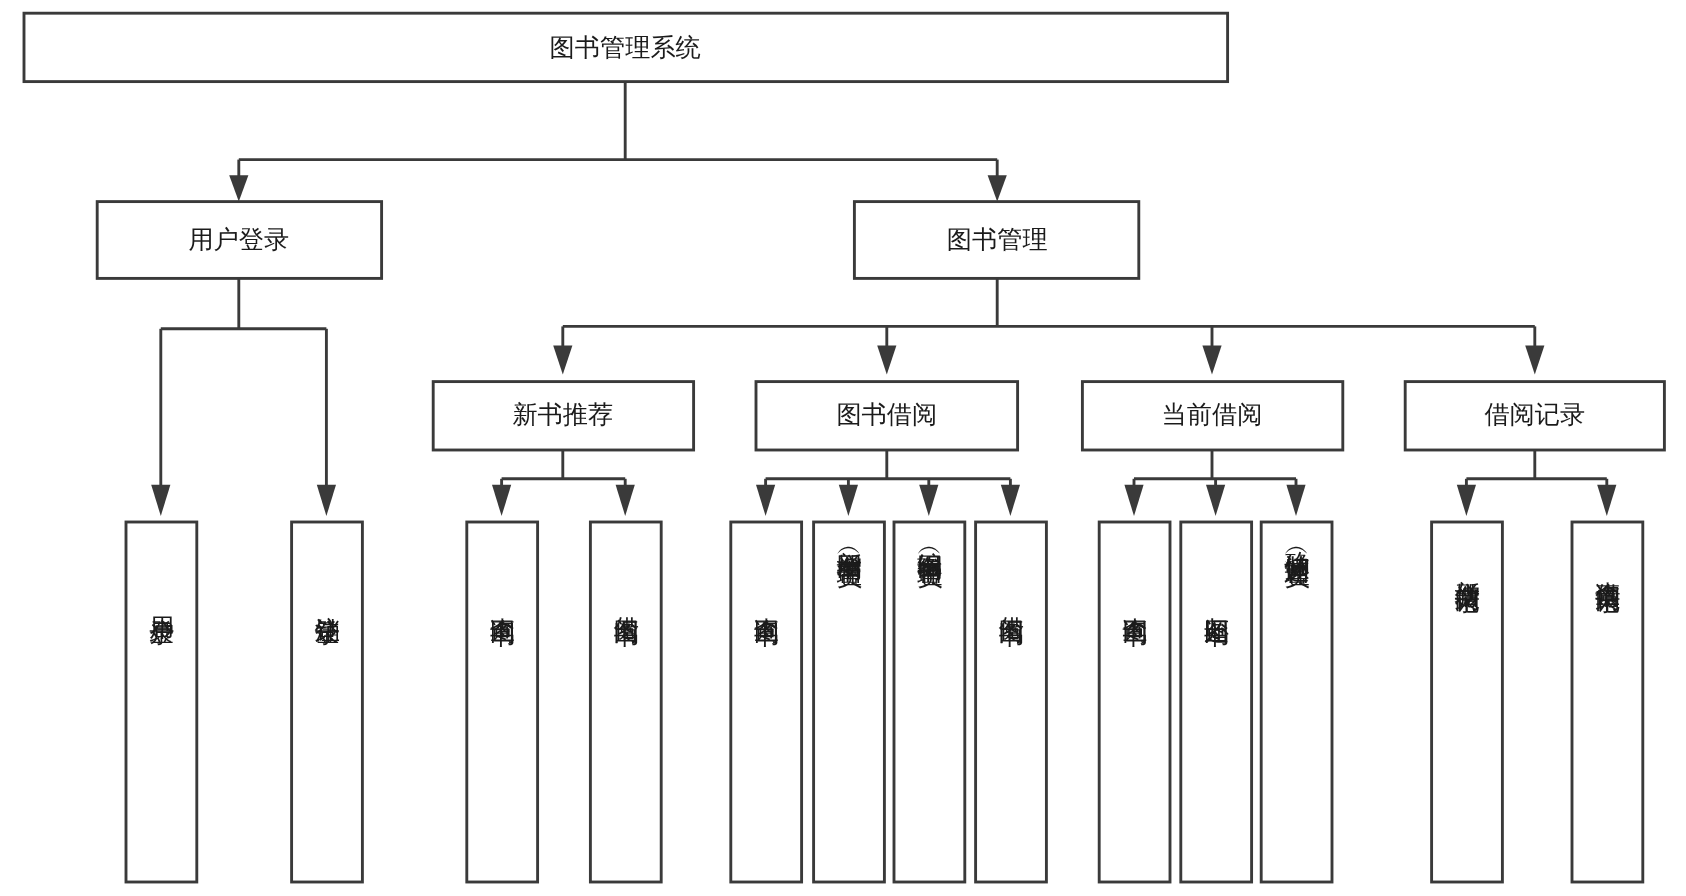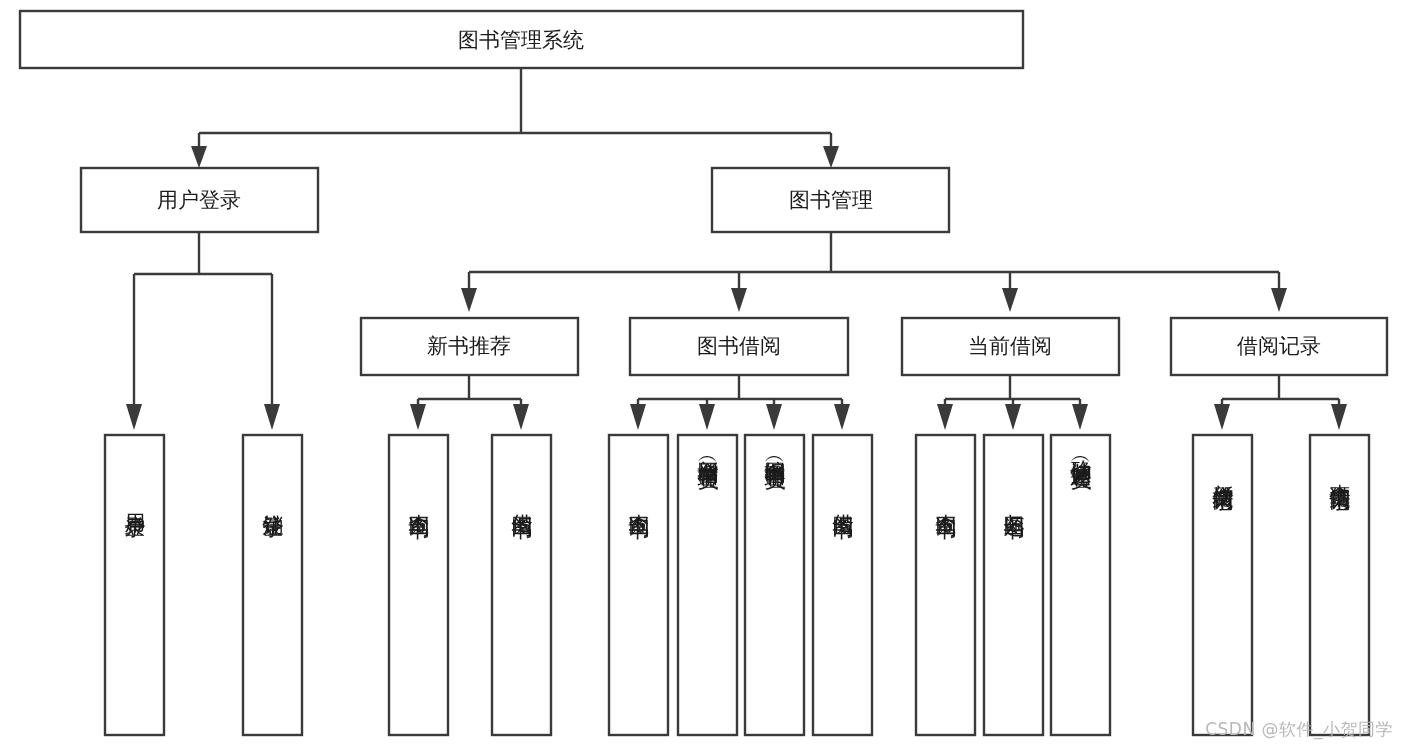--- a/index.html
+++ b/index.html
@@ -233,14 +233,13 @@
     <span class="vert-label" style="margin-top:8px;">确认归还（管理员）</span>
   </div>
 
   <div class="vert-label-wrap" style="left:1193px; top:435px; width:59px; height:300px;">
     <span class="vert-label" style="margin-top:32px;">新增借阅记录</span>
   </div>
   <div class="vert-label-wrap" style="left:1310px; top:435px; width:59px; height:300px;">
     <span class="vert-label" style="margin-top:32px;">查询借阅记录</span>
   </div>
 
-  <div class="watermark">CSDN @软件_小贺同学</div>
 </div>
 
 </body></html>

